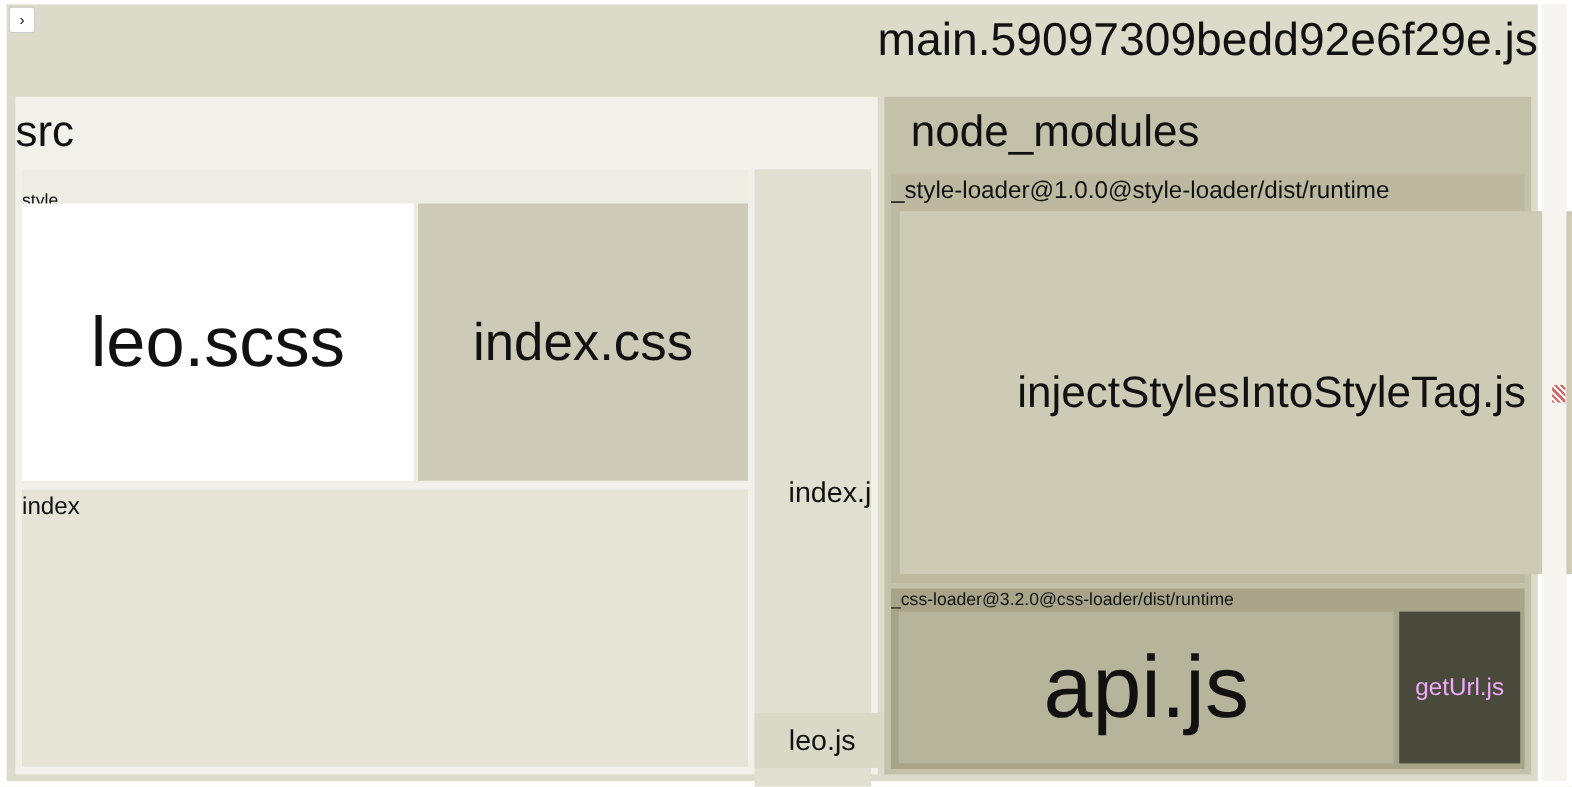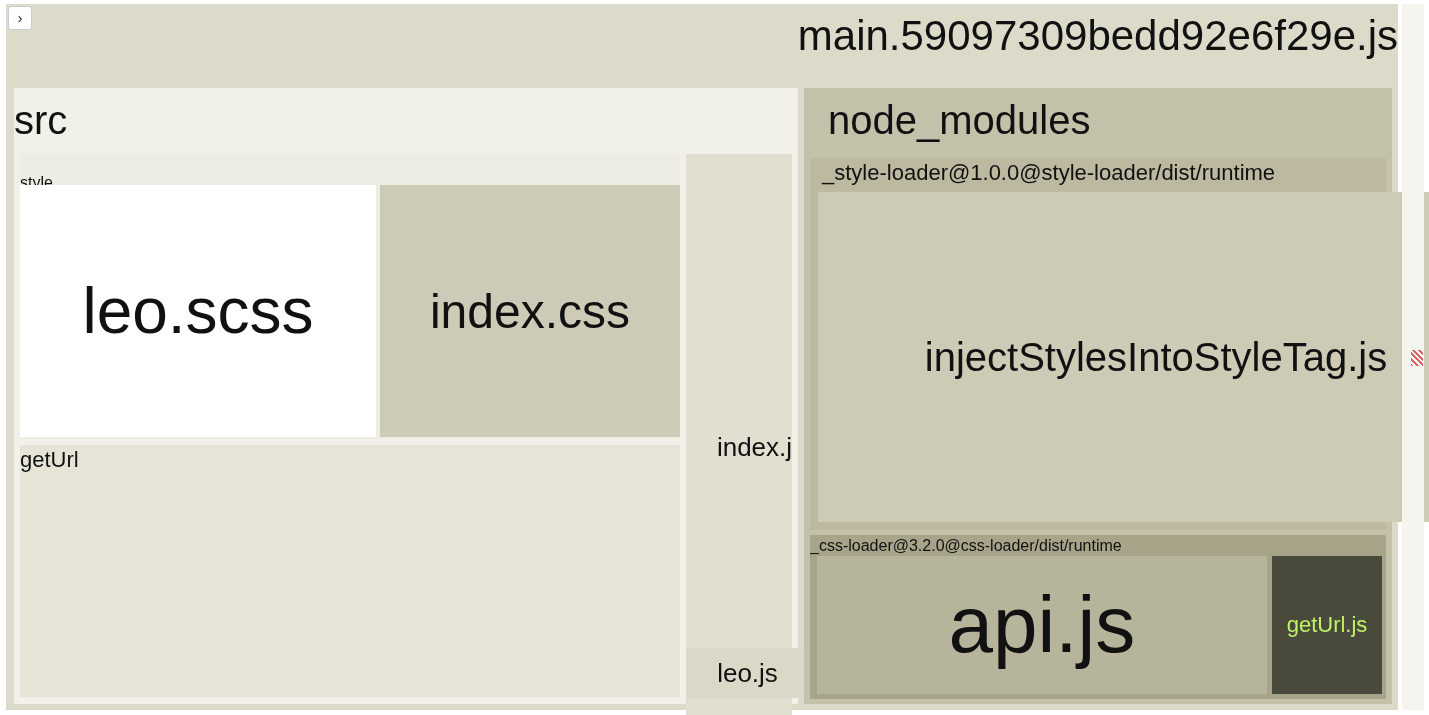--- a/index.html
+++ b/index.html
@@ -135,21 +135,21 @@
     font-size: 40px;
     margin-left: 24px;
   }
   
   .sl {
     left: 810px; top: 158px;
     width: 576px; height: 372px;
     background: #bcb9a0;
   }
   .sl-title {
-    left:12px; right:0; top:2px;
+    left:0; right:0; top:2px;
     font-size: 22px;
   }
   .inject {
     left: 818px; top: 192px;
     width: 676px; height: 330px;
     background: #cdcbb6;
     display:flex; align-items:center; justify-content:center;
     font-size: 40px;
   }
   
@@ -166,21 +166,21 @@
     left: 817px; top: 556px;
     width: 450px; height: 138px;
     background: #b7b49c;
     display:flex; align-items:center; justify-content:center;
     font-size: 80px;
   }
   .geturl {
     left: 1272px; top: 556px;
     width: 110px; height: 138px;
     background: #4a4a3c;
-    color: #bef264;
+    color: #f0abfc;
     display:flex; align-items:center; justify-content:center;
     font-size: 22px;
     font-weight: 500;
   }
   
   .sliver {
     left: 1402px; top: 4px;
     width: 22px; height: 706px;
     background: #f5f4ef;
   }
@@ -212,21 +212,21 @@
     <div class="label style-title">style</div>
   </div>
   <div class="tile leo-scss">
     <span>leo.scss</span>
   </div>
   <div class="tile index-css">
     <span>index.css</span>
   </div>
 
   <div class="tile assets">
-    <div class="label assets-title">getUrl</div>
+    <div class="label assets-title">index</div>
   </div>
 
   <div class="tile index-js">
     <span>index.js</span>
   </div>
   <div class="tile leo-js">
     <span>leo.js</span>
   </div>
 
   <div class="tile nm">

